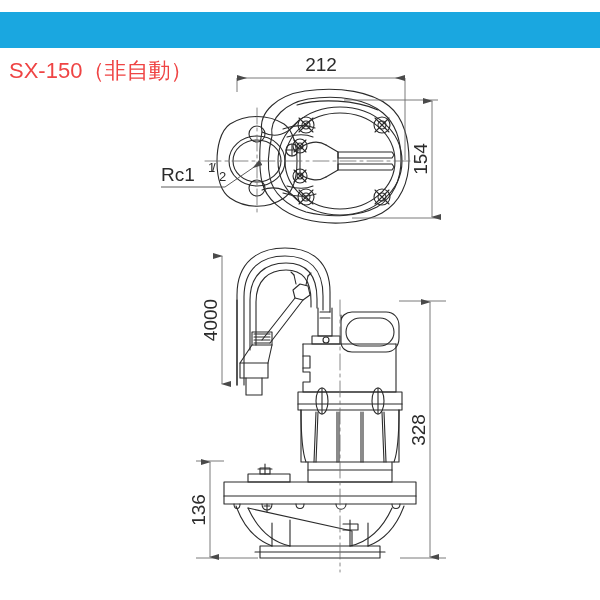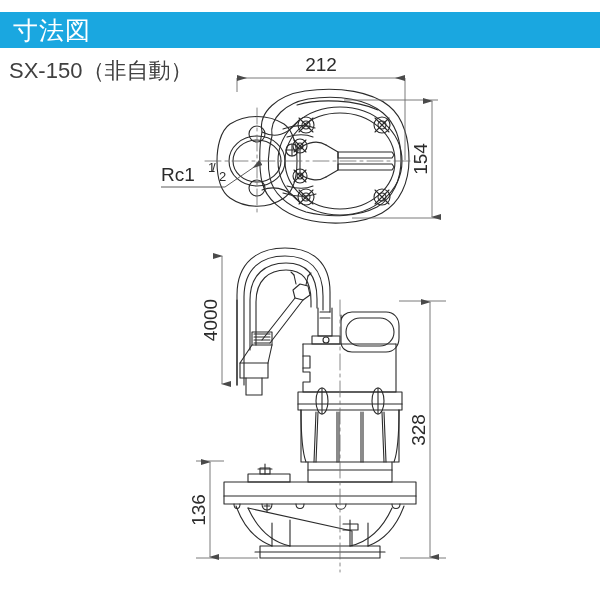--- a/index.html
+++ b/index.html
@@ -32,21 +32,21 @@
     color: #ffffff;
     letter-spacing: 1px;
     white-space: nowrap;
   }
   #model-label {
     position: absolute;
     left: 9px;
     top: 57px;
     font-size: 22px;
     line-height: 28px;
-    color: #404040;
+    color: #ef4444;
     white-space: nowrap;
   }
   #drawing-svg {
     position: absolute;
     left: 0;
     top: 0;
     width: 600px;
     height: 600px;
   }
   .dim-text {
@@ -64,21 +64,20 @@
     font-size: 19px;
     fill: #2b2b2b;
   }
 </style>
 </head>
 <body>
 
 <div id="page">
 
   <div id="header-banner"></div>
-  <div id="header-title">寸法図</div>
   <div id="model-label">SX-150（非自動）</div>
 
   <svg id="drawing-svg" viewBox="0 0 600 600">
     <defs>
       <marker id="arrIn" markerWidth="10" markerHeight="8" refX="9" refY="4" orient="auto" markerUnits="userSpaceOnUse">
         <path d="M0,4 L10,1 L10,7 Z" fill="#4a4a4a"></path>
       </marker>
       <marker id="arrOut" markerWidth="10" markerHeight="8" refX="1" refY="4" orient="auto" markerUnits="userSpaceOnUse">
         <path d="M10,4 L0,1 L0,7 Z" fill="#4a4a4a"></path>
       </marker>

